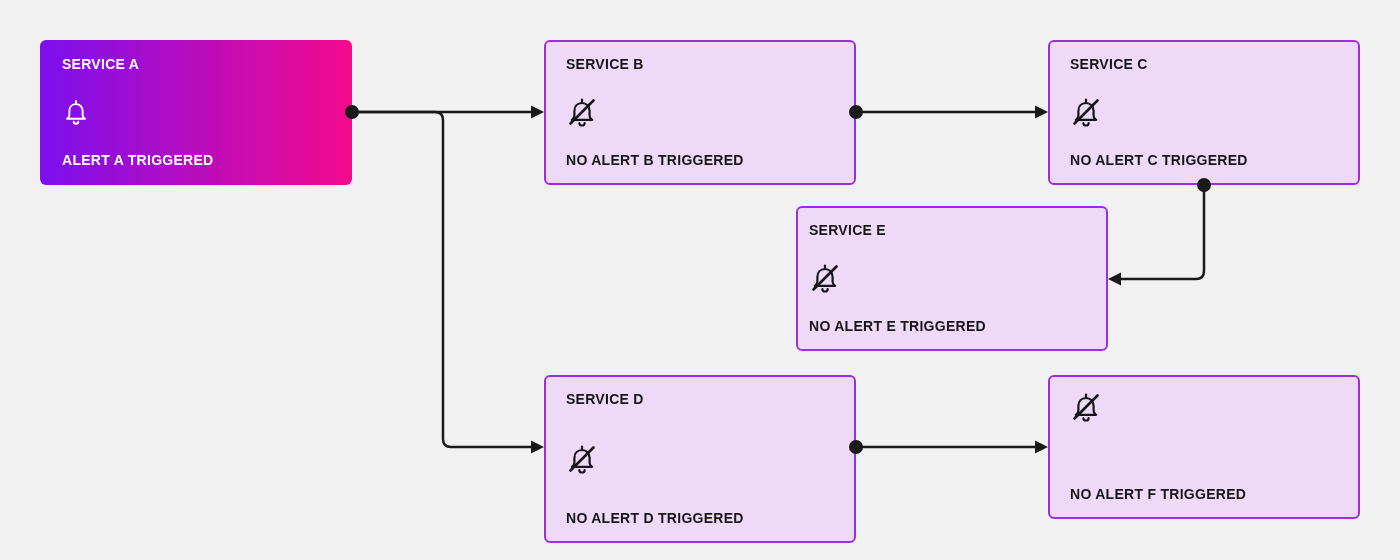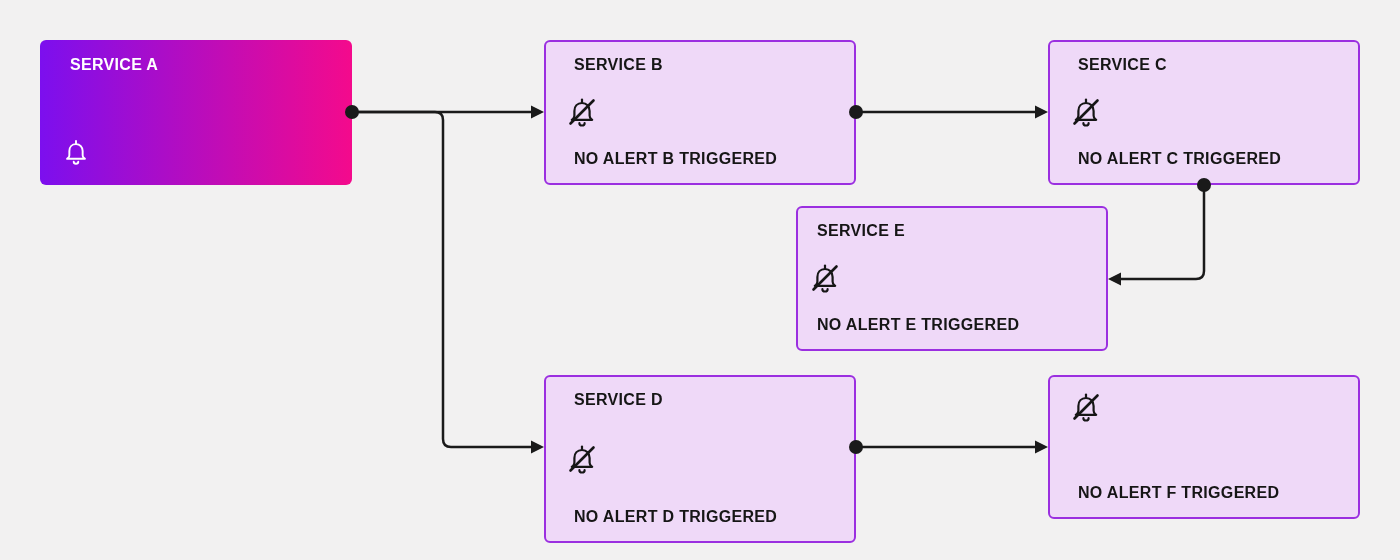--- a/index.html
+++ b/index.html
@@ -35,26 +35,25 @@
     flex-direction:column;
     justify-content:space-between;
     z-index:1;
   }
   .node--alert{
     background:linear-gradient(90deg,var(--gradient-start),var(--gradient-end));
     border:none;
     padding:16px 22px 17px 22px;
   }
   .node__title,.node__status{
-    font-size:16px;
+    font-size:14px;
     font-weight:700;
     letter-spacing:0.02em;
     color:var(--text);
     white-space:nowrap;
-    margin-left:8px;
   }
   .node--alert .node__title,.node--alert .node__status{
     color:var(--alert-text);
   }
   .node__icon{line-height:0;}
   .node__icon svg{display:block;}
   .edges{
     position:absolute;
     left:0;top:0;
     width:1400px;height:560px;
@@ -82,20 +81,21 @@
 
   <div class="node node--alert" id="node-a">
     <div class="node__title">SERVICE A</div>
     <div class="node__icon">
       <svg width="28" height="32" viewBox="0 0 32 32" fill="none" stroke="#FFFFFF" stroke-width="2.2" stroke-linecap="round" stroke-linejoin="round">
         <path d="M16 3.5 V7"></path>
         <path d="M16 7 C11.4 7 8.4 10.3 8.4 14.9 V19.6 C8.4 21 7.8 22.2 6.8 23 L5.8 23.8 H26.2 L25.2 23 C24.2 22.2 23.6 21 23.6 19.6 V14.9 C23.6 10.3 20.6 7 16 7 Z"></path>
         <path d="M13.4 27.2 C13.4 28.6 14.5 29.5 16 29.5 C17.5 29.5 18.6 28.6 18.6 27.2"></path>
       </svg>
     </div>
+    <div class="node__status">ALERT A TRIGGERED</div>
   </div>
 
   <div class="node" id="node-c">
     <div class="node__title">SERVICE C</div>
     <div class="node__icon">
       <svg width="32" height="32" viewBox="0 0 32 32" fill="none" stroke="#161616" stroke-width="2.2" stroke-linecap="round" stroke-linejoin="round">
         <path d="M16 3.5 V7"></path>
         <path d="M16 7 C11.4 7 8.4 10.3 8.4 14.9 V19.6 C8.4 21 7.8 22.2 6.8 23 L5.8 23.8 H26.2 L25.2 23 C24.2 22.2 23.6 21 23.6 19.6 V14.9 C23.6 10.3 20.6 7 16 7 Z"></path>
         <path d="M13.4 27.2 C13.4 28.6 14.5 29.5 16 29.5 C17.5 29.5 18.6 28.6 18.6 27.2"></path>
         <path d="M4.5 27.5 L27.5 4.5" stroke-width="2.6"></path>

